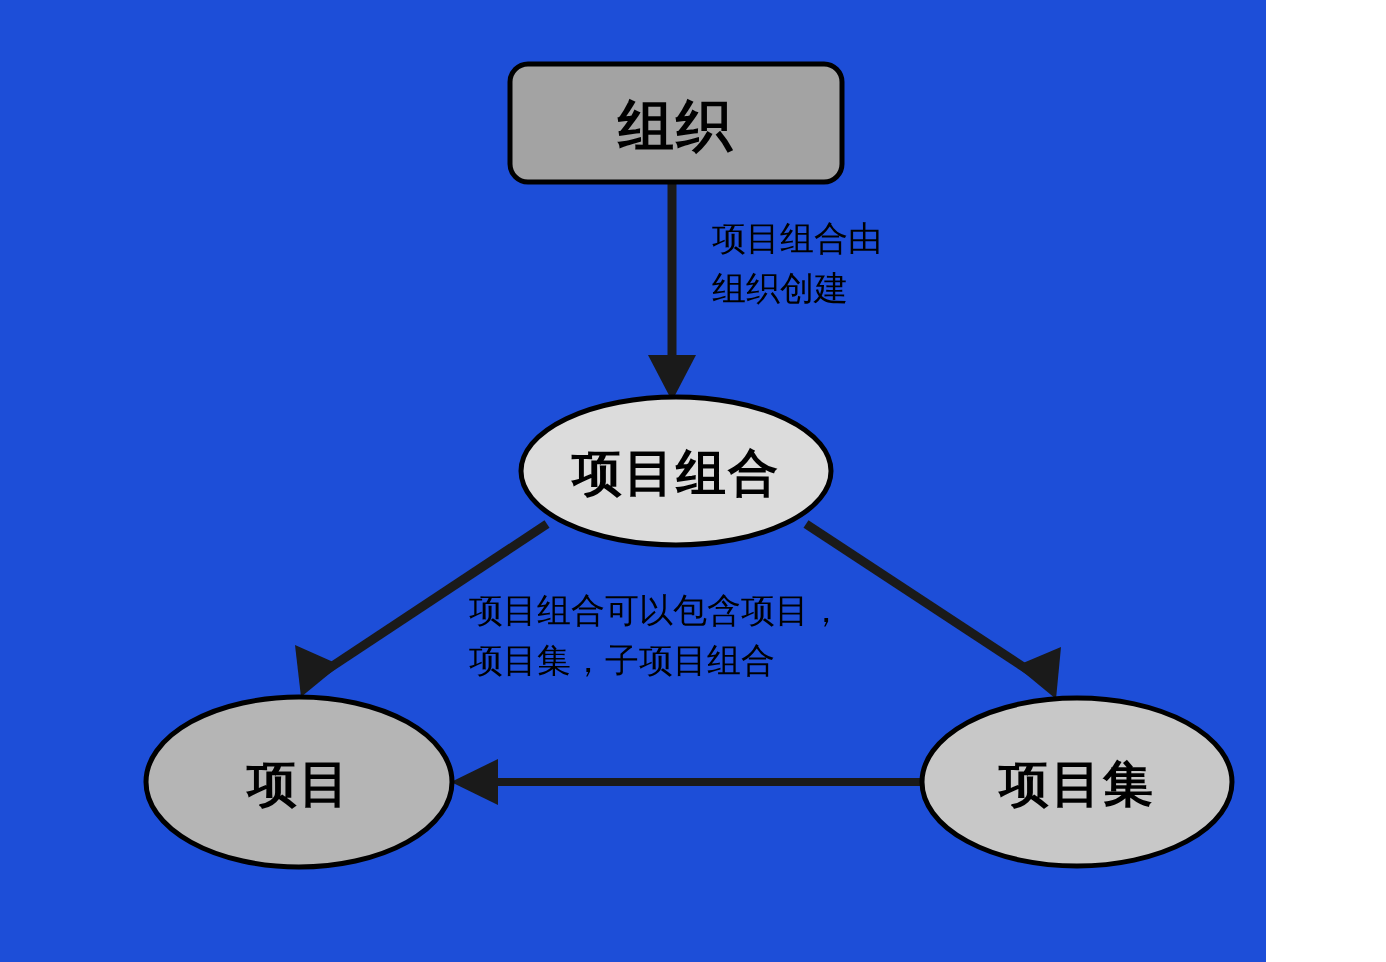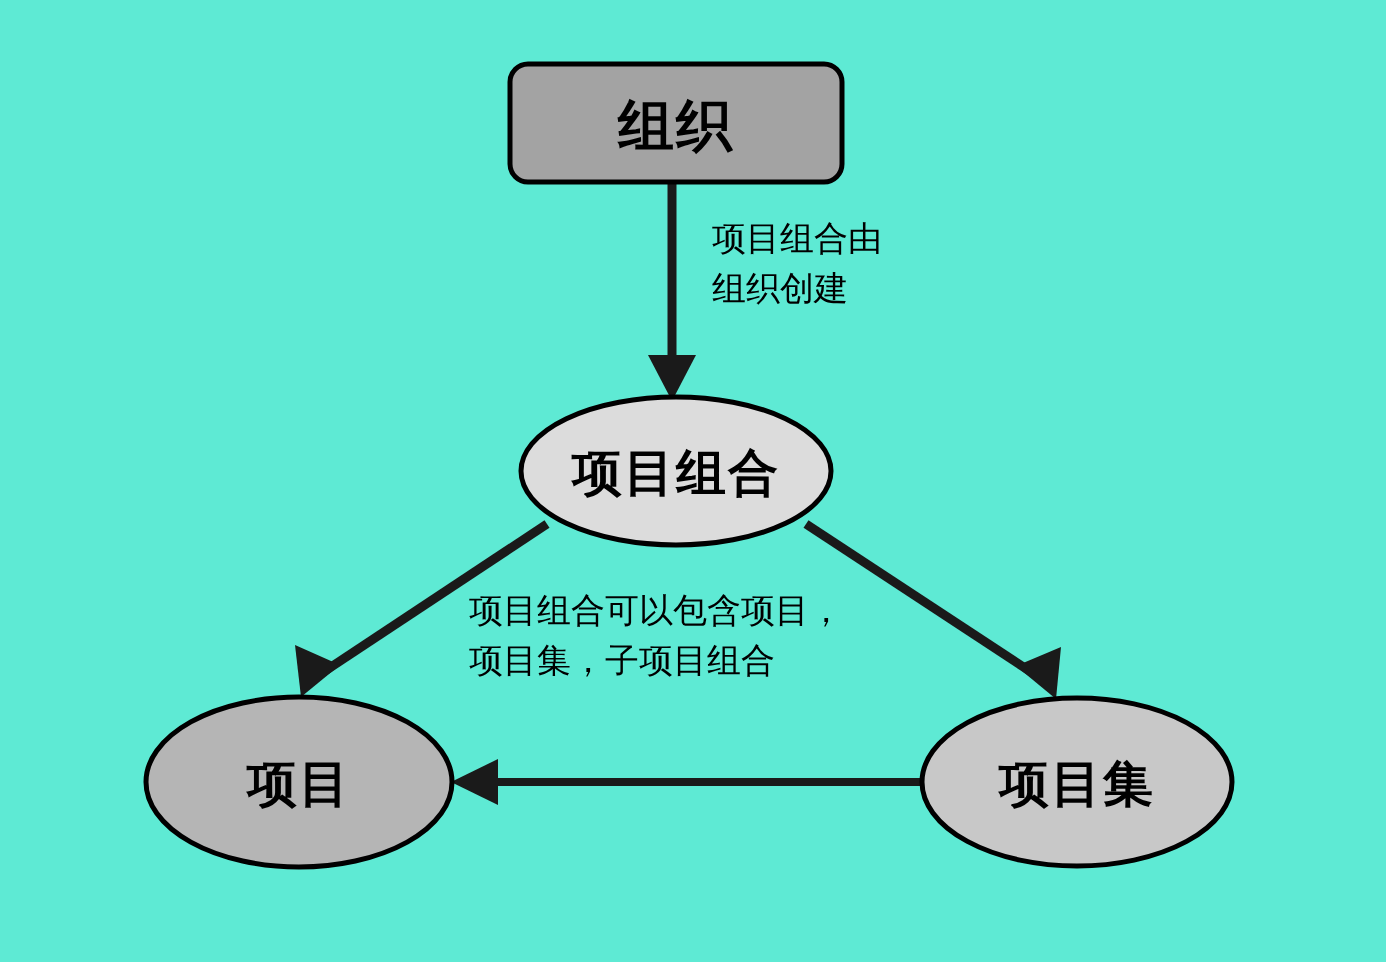--- a/index.html
+++ b/index.html
@@ -8,23 +8,23 @@
     background: #ffffff;
   }
   body {
     width: 1386px;
     height: 962px;
     overflow: hidden;
     font-family: "Liberation Sans", "DejaVu Sans", sans-serif;
   }
   #canvas {
     position: relative;
-    width: 1386px;
+    width: 1266px;
     height: 962px;
-    background: #5eead4;
+    background: #1d4ed8;
   }
   svg#diagram {
     position: absolute;
     left: 0;
     top: 0;
     width: 1386px;
     height: 962px;
   }
   .node-label {
     font-family: "Liberation Sans", "DejaVu Sans", sans-serif;

